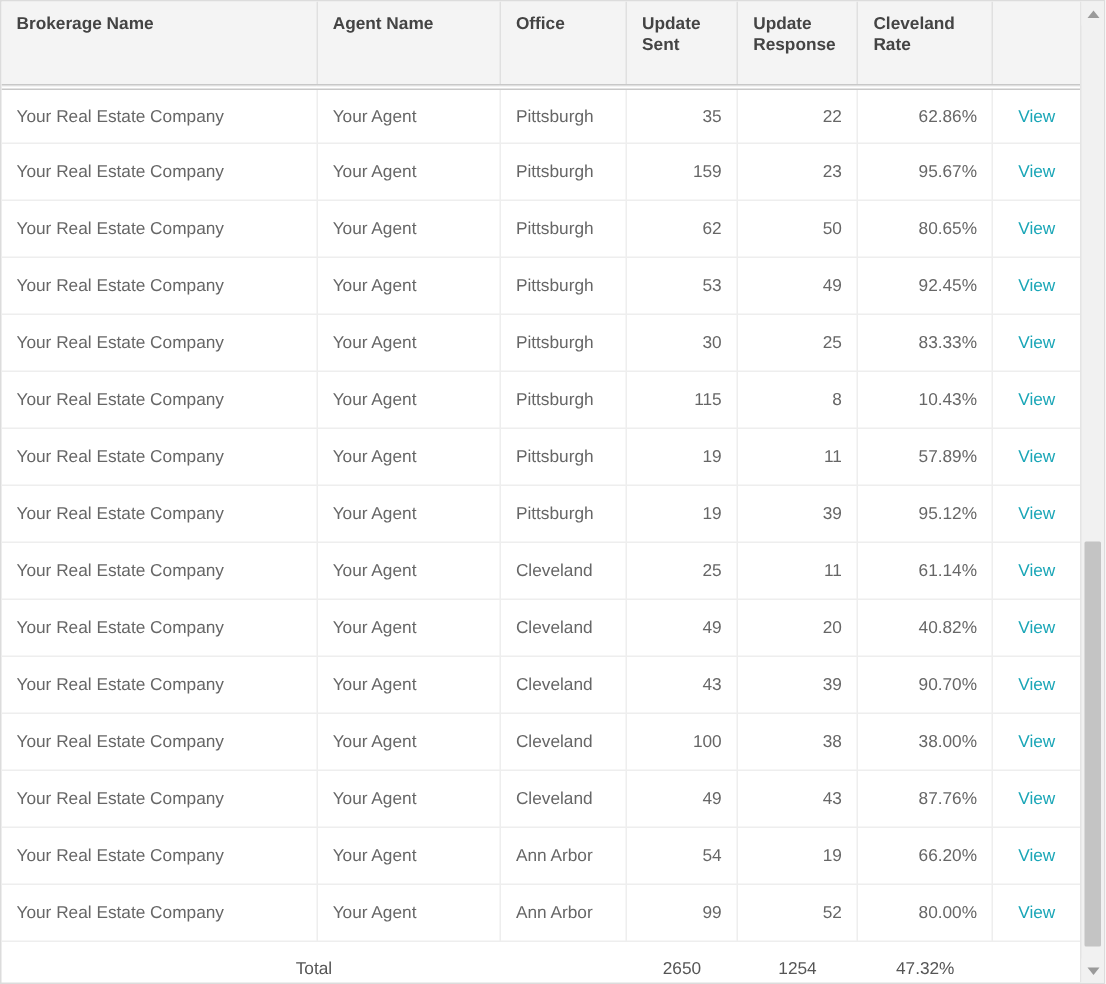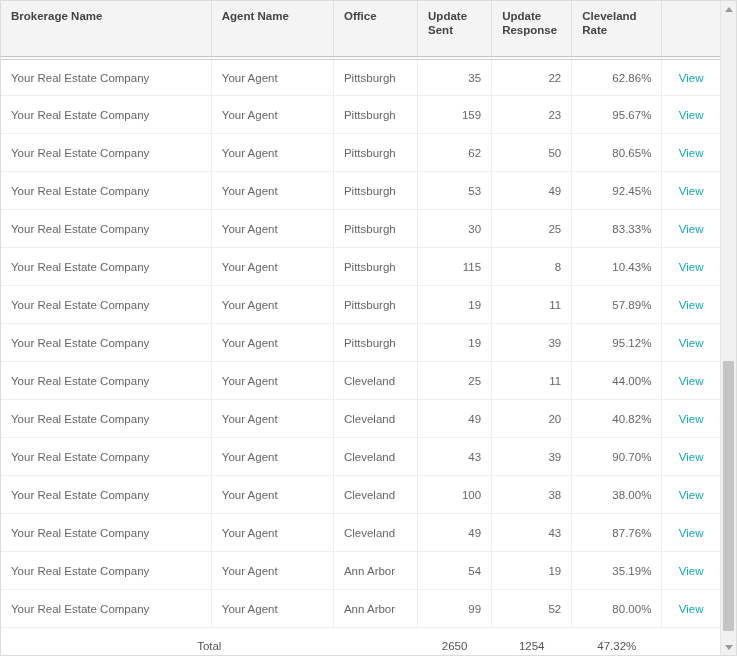--- a/index.html
+++ b/index.html
@@ -206,21 +206,21 @@
             <td class="num">39</td>
             <td class="rate">95.12%</td>
             <td class="action"><span class="view-link">View</span></td>
           </tr>
           <tr>
             <td class="brokerage">Your Real Estate Company</td>
             <td>Your Agent</td>
             <td>Cleveland</td>
             <td class="num">25</td>
             <td class="num">11</td>
-            <td class="rate">44.00%</td>
+            <td class="rate">61.14%</td>
             <td class="action"><span class="view-link">View</span></td>
           </tr>
           <tr>
             <td class="brokerage">Your Real Estate Company</td>
             <td>Your Agent</td>
             <td>Cleveland</td>
             <td class="num">49</td>
             <td class="num">20</td>
             <td class="rate">40.82%</td>
             <td class="action"><span class="view-link">View</span></td>
@@ -251,21 +251,21 @@
             <td class="num">43</td>
             <td class="rate">87.76%</td>
             <td class="action"><span class="view-link">View</span></td>
           </tr>
           <tr>
             <td class="brokerage">Your Real Estate Company</td>
             <td>Your Agent</td>
             <td>Ann Arbor</td>
             <td class="num">54</td>
             <td class="num">19</td>
-            <td class="rate">35.19%</td>
+            <td class="rate">66.20%</td>
             <td class="action"><span class="view-link">View</span></td>
           </tr>
           <tr>
             <td class="brokerage">Your Real Estate Company</td>
             <td>Your Agent</td>
             <td>Ann Arbor</td>
             <td class="num">99</td>
             <td class="num">52</td>
             <td class="rate">80.00%</td>
             <td class="action"><span class="view-link">View</span></td>

